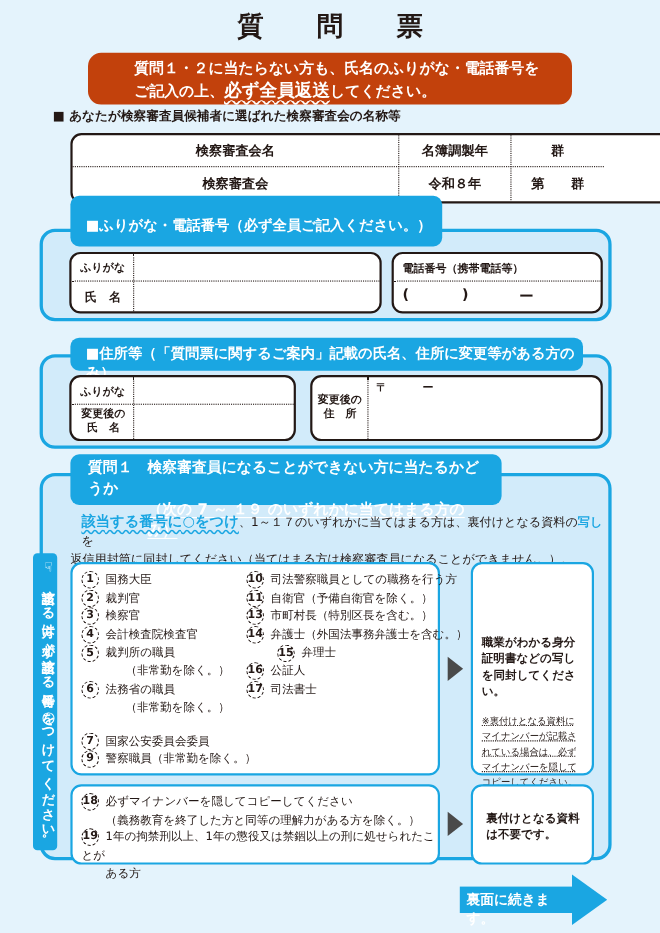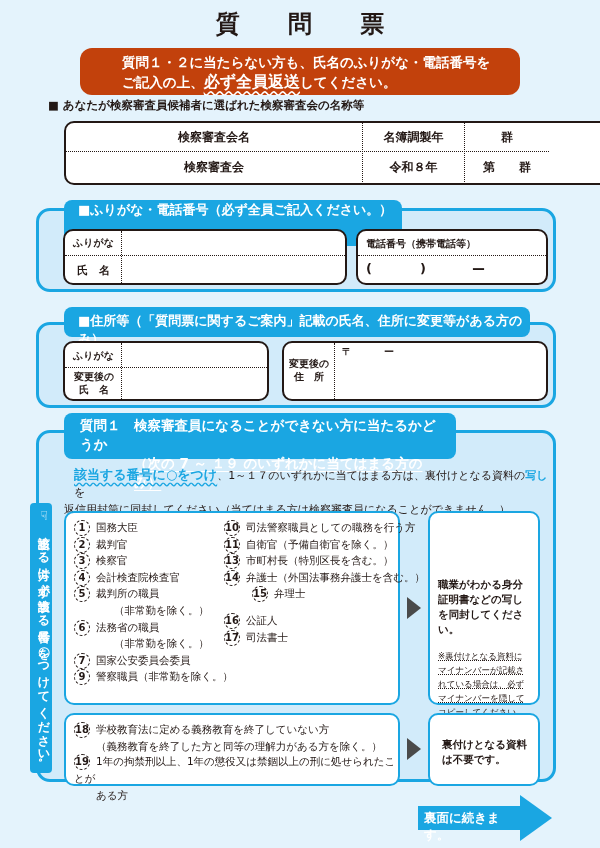--- a/index.html
+++ b/index.html
@@ -13,21 +13,21 @@
 .box{background:#fff;border:2.5px solid #231815;border-radius:10px}
 .table1{left:64px;top:121px;width:584px;height:64px}
 .dot-h{border-bottom:1.5px dotted #231815}
 .dot-v{border-right:1.5px dotted #231815}
 .cell{position:absolute;display:flex;align-items:center;justify-content:center;font-size:12px;font-weight:bold}
 .group{border:3px solid #1aa6e2;border-radius:14px;background:#d2ebfa}
 .g1{left:36px;top:208px;width:520px;height:84px}
 .g2{left:36px;top:322px;width:520px;height:86px}
 .g3{left:36px;top:430px;width:520px;height:352px}
 .tab{background:#1aa6e2;color:#fff;font-weight:bold;border-radius:8px;font-size:13px}
-.t1{left:64px;top:200px;width:338px;height:46px;padding:1px 0 0 14px}
+.t1{left:64px;top:178px;width:338px;height:46px;padding:18px 0 0 14px}
 .t2{left:64px;top:307px;width:466px;height:30px;padding:5px 0 0 14px}
 .t3{left:64px;top:413px;width:392px;height:46px;padding:3px 16px 0 16px;line-height:19px;font-size:13.5px}
 .lbl{font-size:11px;font-weight:bold}
 .note{font-size:11px;line-height:17px}
 .blue{color:#1aa6e2;font-weight:bold}
 .list{font-size:10.5px;line-height:16.6px}
 .num{display:inline-block;width:16px;height:16px;border:1px dashed #231815;border-radius:50%;font-size:10px;font-weight:bold;text-align:center;line-height:14px;margin-right:6px;vertical-align:middle}
 .inner{background:#fff;border:2px solid #1aa6e2;border-radius:10px}
 .arrow{width:0;height:0;border-top:11px solid transparent;border-bottom:11px solid transparent;border-left:14px solid #4a4a4a}
 .side{left:30px;top:503px;width:22px;height:270px;background:#1aa6e2;border-radius:4px;color:#fff;font-size:12px;font-weight:bold;writing-mode:vertical-rl;text-align:center;padding-top:4px;letter-spacing:1px}
@@ -118,41 +118,41 @@
 <div class="abs inner" style="left:64px;top:511px;width:336px;height:194px;padding:6px 16px 0 8px">
   <div class="abs list" style="left:8px;top:6px;width:160px" id="col1">
       <div style="height: 16.6px; white-space: nowrap;"><span class="num">1</span><span>国務大臣</span></div>
       <div style="height: 16.6px; white-space: nowrap;"><span class="num">2</span><span>裁判官</span></div>
       <div style="height: 16.6px; white-space: nowrap;"><span class="num">3</span><span>検察官</span></div>
       <div style="height: 16.6px; white-space: nowrap;"><span class="num">4</span><span>会計検査院検査官</span></div>
       <div style="height: 16.6px; white-space: nowrap;"><span class="num">5</span><span>裁判所の職員</span></div>
       <div style="height: 16.6px; white-space: nowrap; padding-left: 40px;"><span>（非常勤を除く。）</span></div>
       <div style="height: 16.6px; white-space: nowrap;"><span class="num">6</span><span>法務省の職員</span></div>
       <div style="height: 16.6px; white-space: nowrap; padding-left: 40px;"><span>（非常勤を除く。）</span></div>
-      <div style="height: 16.6px; white-space: nowrap;"><span class="num">7</span><span>国家公安委員会委員</span></div>
+      <div style="height: 16.6px; white-space: nowrap; margin-top: 14px;"><span class="num">7</span><span>国家公安委員会委員</span></div>
       <div style="height: 16.6px; white-space: nowrap;"><span class="num">9</span><span>警察職員（非常勤を除く。）</span></div>
     </div>
   <div class="abs list" style="left:158px;top:6px;width:176px" id="col2">
       <div style="height: 16.6px; white-space: nowrap;"><span class="num">10</span><span>司法警察職員としての職務を行う方</span></div>
       <div style="height: 16.6px; white-space: nowrap;"><span class="num">11</span><span>自衛官（予備自衛官を除く。）</span></div>
       <div style="height: 16.6px; white-space: nowrap;"><span class="num">13</span><span>市町村長（特別区長を含む。）</span></div>
       <div style="height: 16.6px; white-space: nowrap;"><span class="num">14</span><span>弁護士（外国法事務弁護士を含む。）</span></div>
       <div style="height: 16.6px; white-space: nowrap; margin-left: 28px;"><span class="num">15</span><span>弁理士</span></div>
-      <div style="height: 16.6px; white-space: nowrap; margin-top: 10px;"><span class="num">16</span><span>公証人</span></div>
+      <div style="height: 16.6px; white-space: nowrap;"><span class="num">16</span><span>公証人</span></div>
       <div style="height: 16.6px; white-space: nowrap;"><span class="num">17</span><span>司法書士</span></div>
     </div>
 </div>
 <div class="abs arrow" style="left:407px;top:597px"></div>
 <div class="abs inner" style="left:428px;top:511px;width:112px;height:194px;padding:64px 8px 0 8px">
   <div style="font-size:10.5px;line-height:15px;font-weight:bold">職業がわかる身分証明書などの写しを同封してください。</div>
   <div style="font-size:8.5px;line-height:14px;margin-top:12px;text-decoration:underline dotted">※裏付けとなる資料にマイナンバーが記載されている場合は、必ずマイナンバーを隠してコピーしてください。</div>
 </div>
 
 <div class="abs inner" style="left:64px;top:713px;width:336px;height:73px" id="colb">
-    <div class="list" style="position: absolute; left: 8px; top: 6px;"><span class="num">18</span><span>学校教育法に定める義務教育を終了していない方</span><div style="padding-left: 22px;">（義務教育を終了した方と同等の理解力がある方を除く。）</div></div>
+    <div class="list" style="position: absolute; left: 8px; top: 6px;"><span class="num">18</span><span>必ずマイナンバーを隠してコピーしてください</span><div style="padding-left: 22px;">（義務教育を終了した方と同等の理解力がある方を除く。）</div></div>
     <div class="list" style="position: absolute; left: 8px; top: 38px;"><span class="num">19</span><span>1年の拘禁刑以上、1年の懲役又は禁錮以上の刑に処せられたことが</span><div style="padding-left: 22px;">ある方</div></div>
   </div>
 <div class="abs arrow" style="left:407px;top:738px"></div>
 <div class="abs inner" style="left:428px;top:713px;width:112px;height:73px;padding:22px 8px 0 12px">
   <div style="font-size:10.5px;line-height:15px;font-weight:bold">裏付けとなる資料は不要です。</div>
 </div>
 
 <div class="abs next">裏面に続きます。</div>
 <div class="abs next-head"></div>
 

